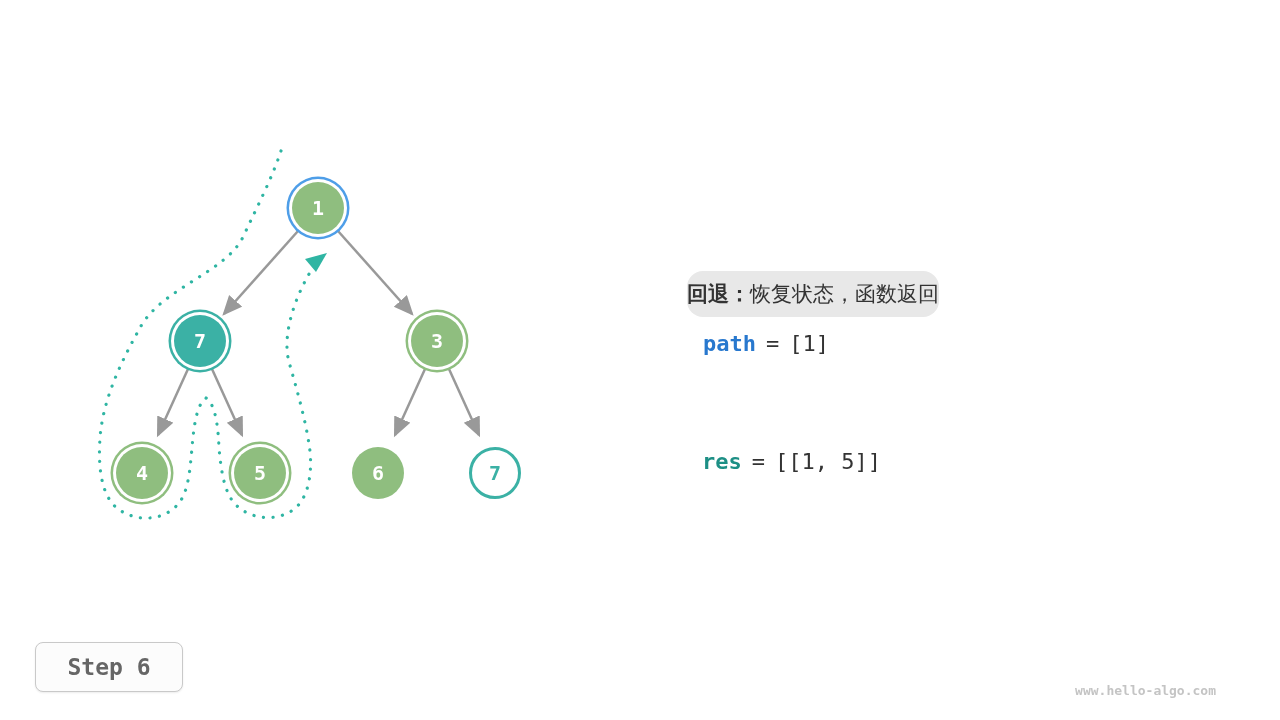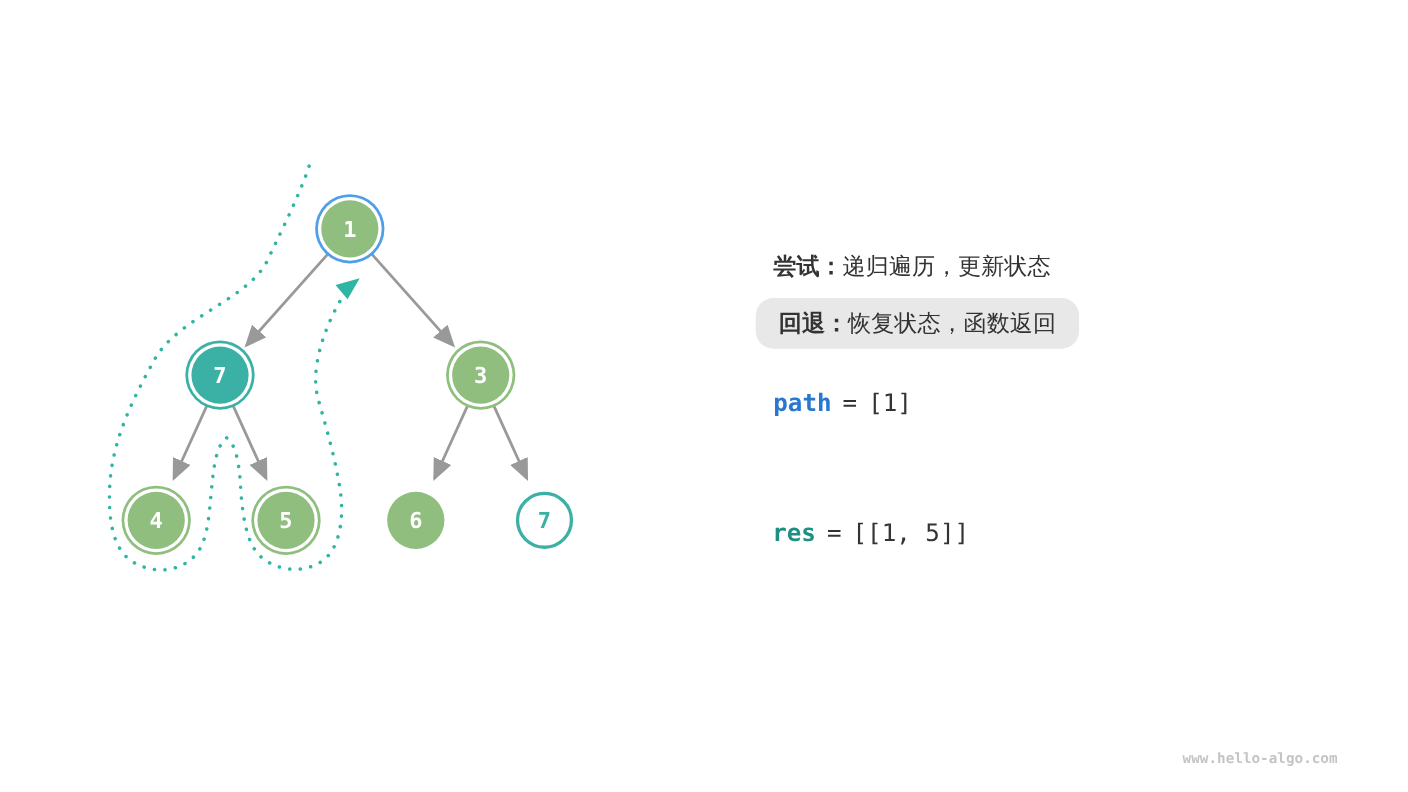--- a/index.html
+++ b/index.html
@@ -46,32 +46,31 @@
     font-size: 21px;
     color: #333333;
     white-space: nowrap;
   }
   .anno .lbl { font-weight: bold; }
   .anno-try { left: 703px; top: 228px; }
   .anno-back {
     left: 687px; top: 271px;
     background: #E8E8E8;
     border-radius: 16px;
-    padding: 9px 21px;
+    padding: 9px 0;
   }
   .code-line {
     position: absolute;
     font-family: "DejaVu Sans Mono", monospace;
     font-size: 22px;
     color: #333333;
     display: flex;
     gap: 10px;
     align-items: baseline;
     white-space: nowrap;
-    margin-top: 24px;
   }
   .code-path { left: 703px; top: 331px; }
   .code-res  { left: 702px; top: 449px; }
   .var-path { color: #2878CE; font-weight: bold; }
   .var-res  { color: #1D8F85; font-weight: bold; }
 
   
   .step-box {
     position: absolute;
     left: 35px; top: 642px;
@@ -147,36 +146,36 @@
   <div class="node green ring-green" style="left:234px; top:447px;">
       <span>5</span>
     </div>
   <div class="node green" style="left:352px; top:447px;">
       <span>6</span>
     </div>
   <div class="node outline-teal" style="left:469px; top:447px;">
       <span>7</span>
     </div>
 
-  <div class="anno anno-try">
-    <span class="lbl">尝试：</span><span>递归遍历，更新状态</span>
-  </div>
 
   <div class="anno anno-back">
     <span class="lbl">回退：</span><span>恢复状态，函数返回</span>
   </div>
 
   <div class="code-line code-path">
     <span class="var-path">path</span>
     <span>=</span>
     <span>[1]</span>
   </div>
 
   <div class="code-line code-res">
     <span class="var-res">res</span>
     <span>=</span>
     <span>[[1, 5]]</span>
   </div>
 
+  <div class="step-box">
+    <span>Step 6</span>
+  </div>
 
   <div class="watermark">www.hello-algo.com</div>
 
 </div>
 
 </body></html>

